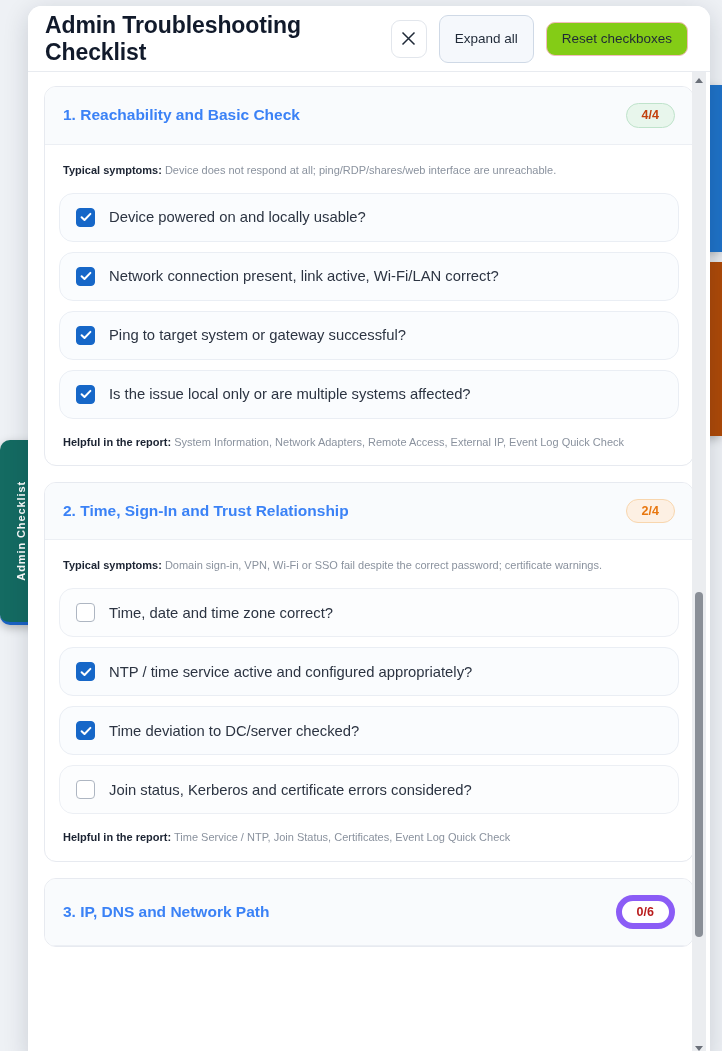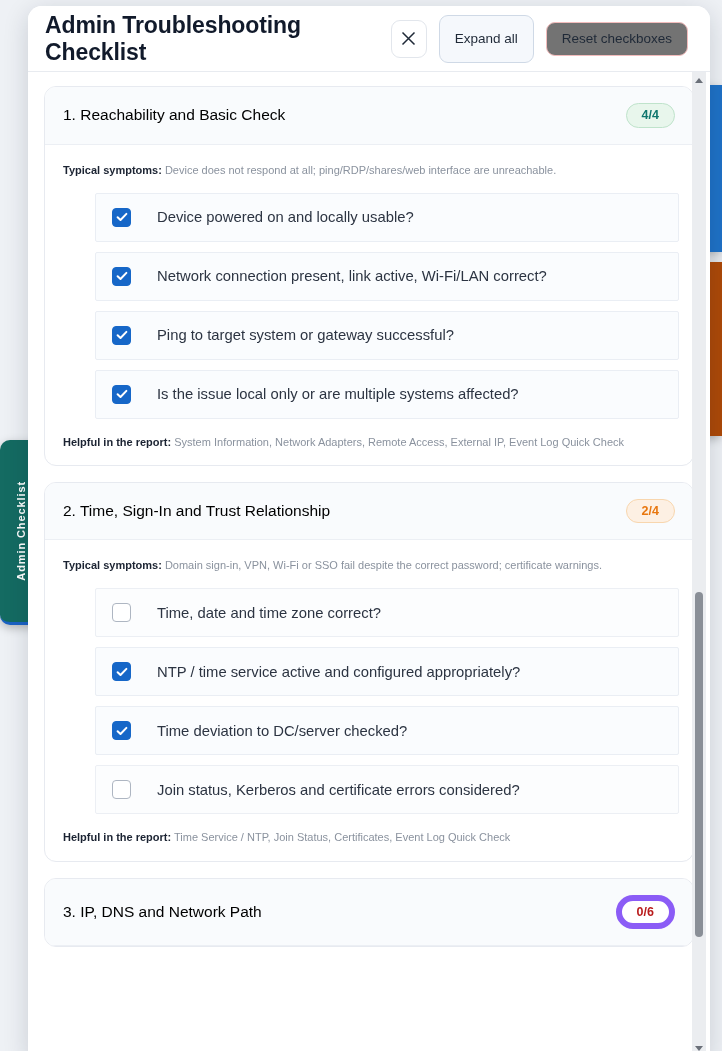--- a/index.html
+++ b/index.html
@@ -122,21 +122,21 @@
     padding: 0 15px;
     border: 1px solid #cfd9e6;
     background: #f5f8fc;
     color: #1f2937;
     font-weight: 400;
   }
   .btn-reset {
     height: 34px;
     padding: 0 15px;
     border: 1px solid #f3bcbc;
-    background: #737373;
+    background: #84cc16;
     color: #1f2937;
     font-weight: 400;
   }
 
   
   .modal-body {
     flex: 1 1 auto;
     position: relative;
     overflow: hidden;
     padding: 14px 16px 0 16px;
@@ -161,58 +161,57 @@
     display: flex;
     align-items: center;
     justify-content: space-between;
     padding: 16px 18px;
     background: #f9fbfd;
     border-bottom: 1px solid #eceff4;
     cursor: pointer;
   }
   .section-title {
     font-size: 15.5px;
-    font-weight: 400;
-    color: #000000;
+    font-weight: 700;
+    color: #3b82f6;
   }
   .badge {
     font-size: 12.5px;
     font-weight: 600;
     padding: 5px 15px;
     border-radius: 999px;
     line-height: 1;
   }
-  .badge.green { background: #e8f6ec; color: #0f766e; border: 1px solid #bfe3cb; }
+  .badge.green { background: #e8f6ec; color: #c2410c; border: 1px solid #bfe3cb; }
   .badge.orange { background: #fdf0e3; color: #e8770f; border: 1px solid #f8d6ae; }
   .badge.grey  { background: #ffffff; color: #b91c1c; border: 6px solid #8b5cf6; }
 
   .section-body { padding: 16px 14px 14px 14px; }
 
   .symptoms, .helpful {
     font-size: 11px;
     color: #8a929e;
     line-height: 1.65;
     padding: 0 4px;
   }
   .symptoms { margin-bottom: 14px; }
   .helpful { margin-top: 14px; }
   .symptoms b, .helpful b { color: #1b2332; font-weight: 700; }
 
   
   .check-row {
     display: flex;
     align-items: center;
-    gap: 26px;
+    gap: 14px;
     border: 1px solid #eceff4;
-    border-radius: 2px;
+    border-radius: 14px;
     padding: 14px 16px;
     margin-bottom: 10px;
     background: #fcfdfe;
     cursor: pointer;
-    margin-left: 36px;
   }
   .check-row.checked { background: #fafcfe; border-color: #eaeef4; }
   .cbox {
     flex: 0 0 auto;
     width: 19px; height: 19px;
     border-radius: 4px;
     display: flex; align-items: center; justify-content: center;
   }
   .cbox.off { border: 1.6px solid #aeb6c2; background: #ffffff; }
   .cbox.on  { border: 1.6px solid #1667c8; background: #1667c8; }

